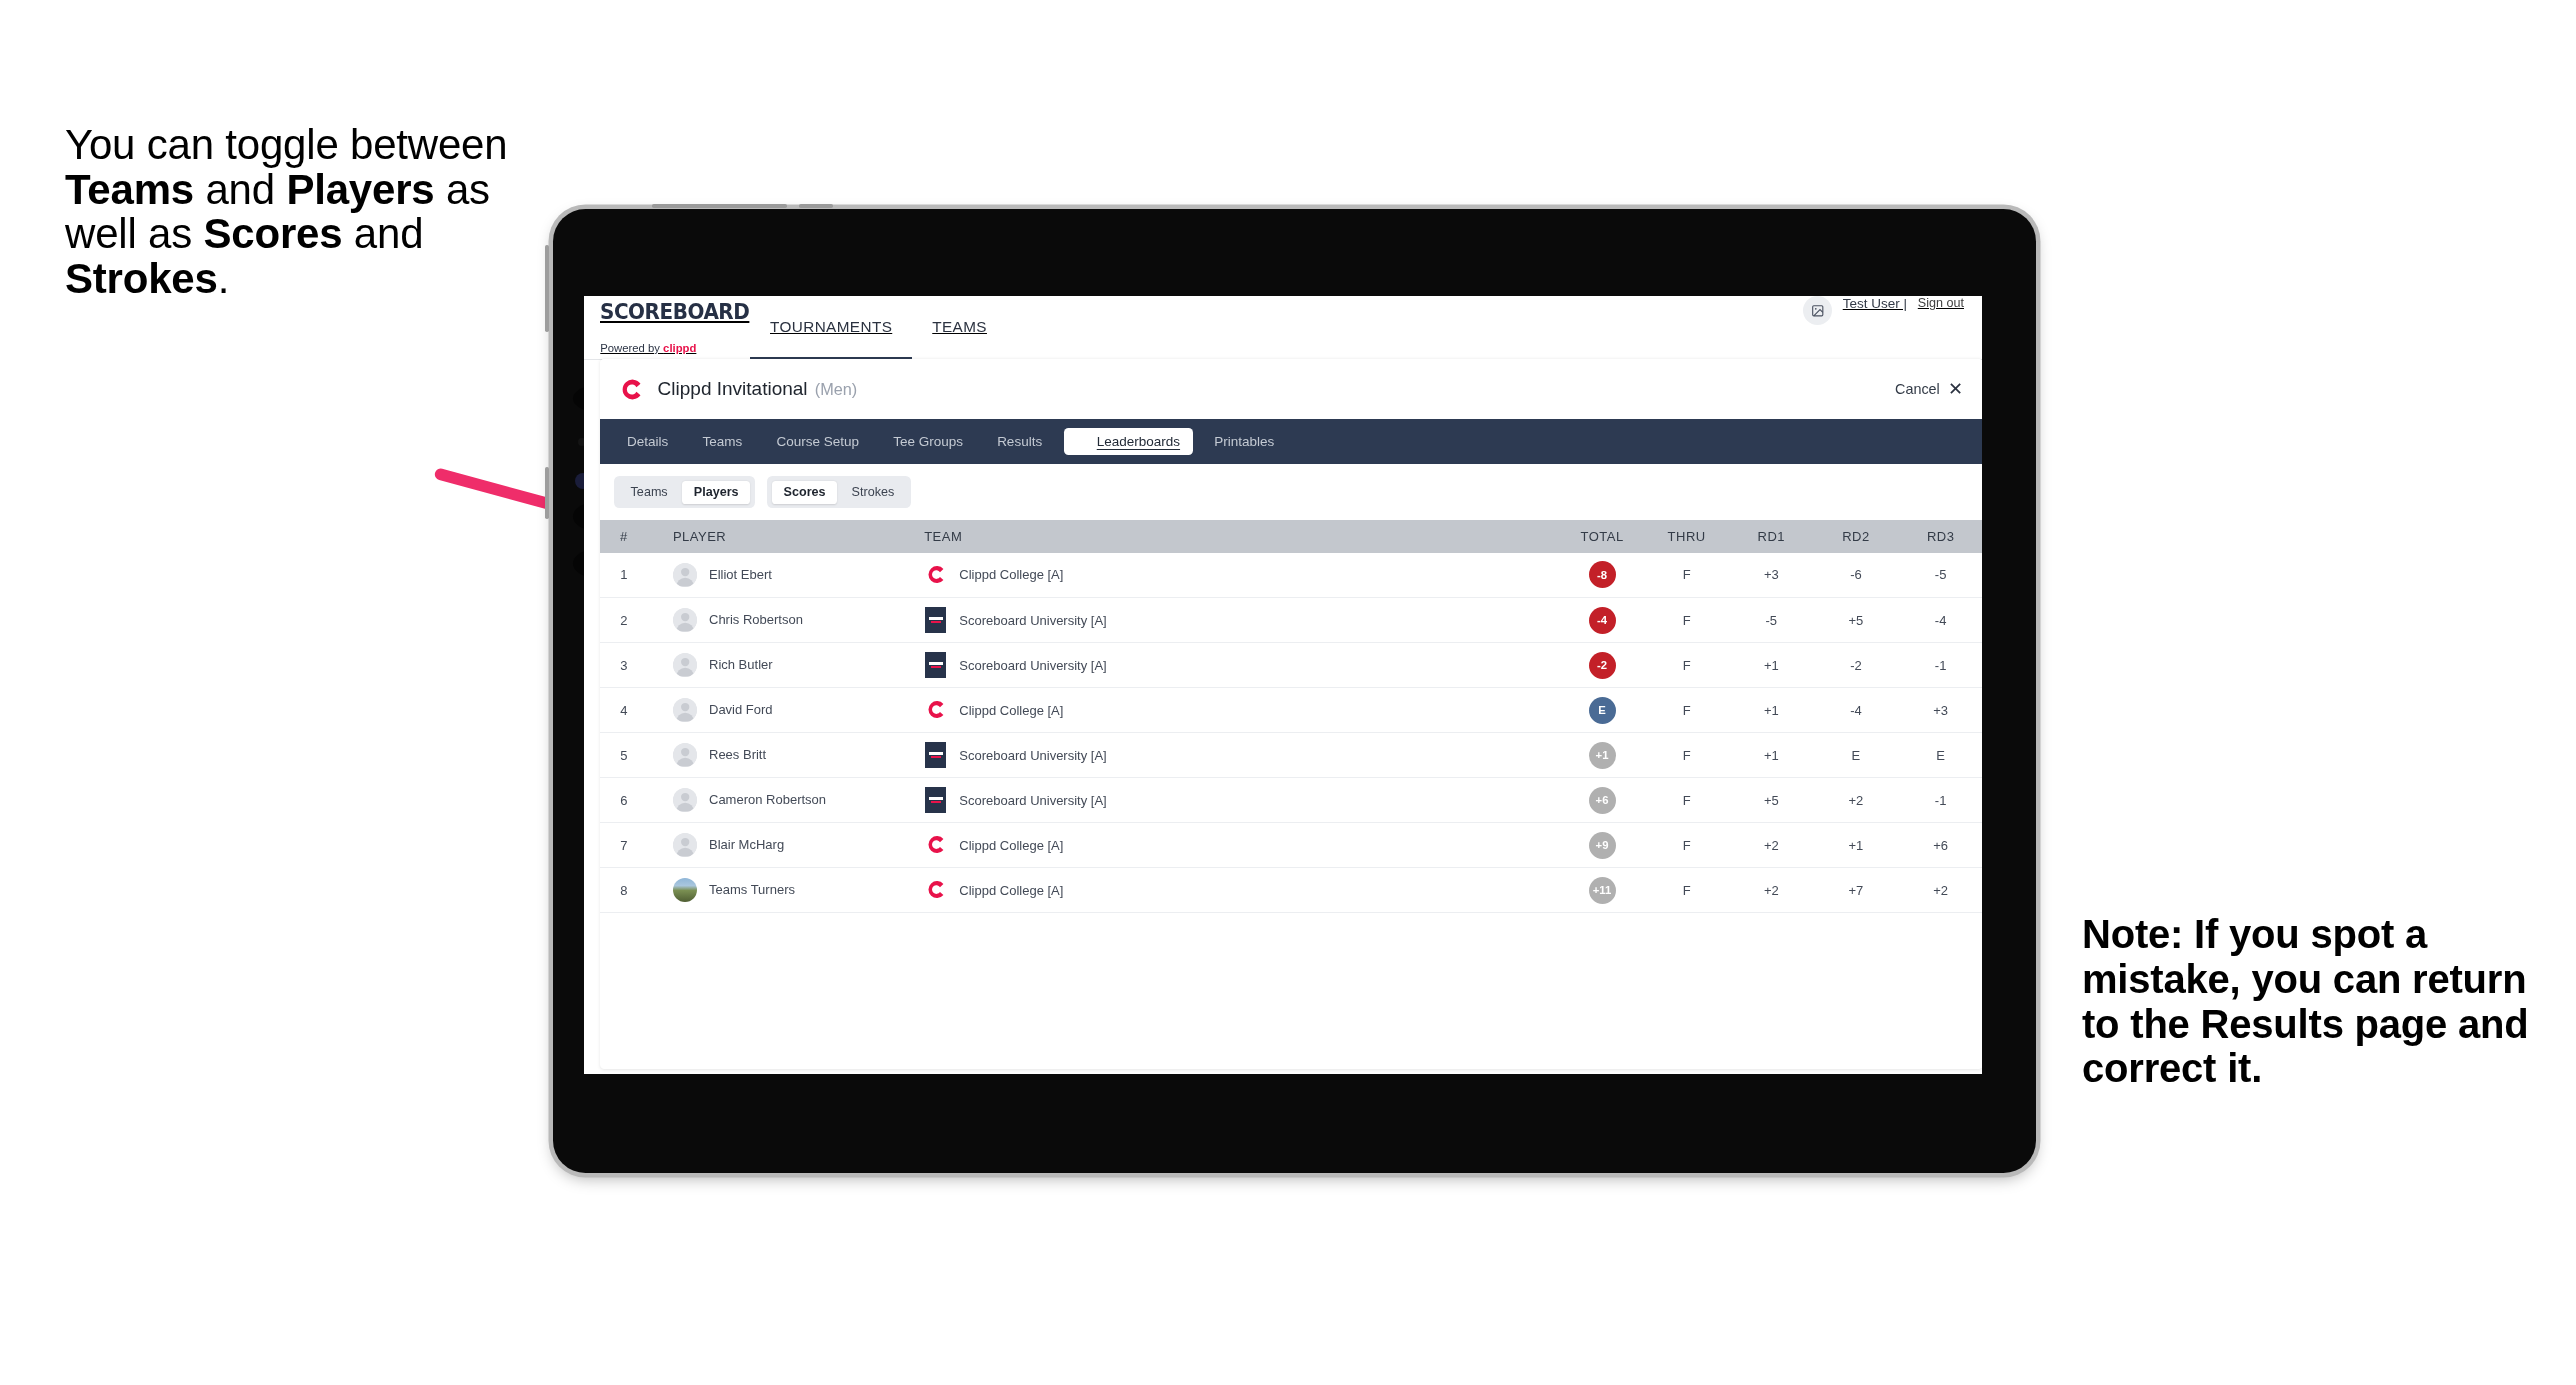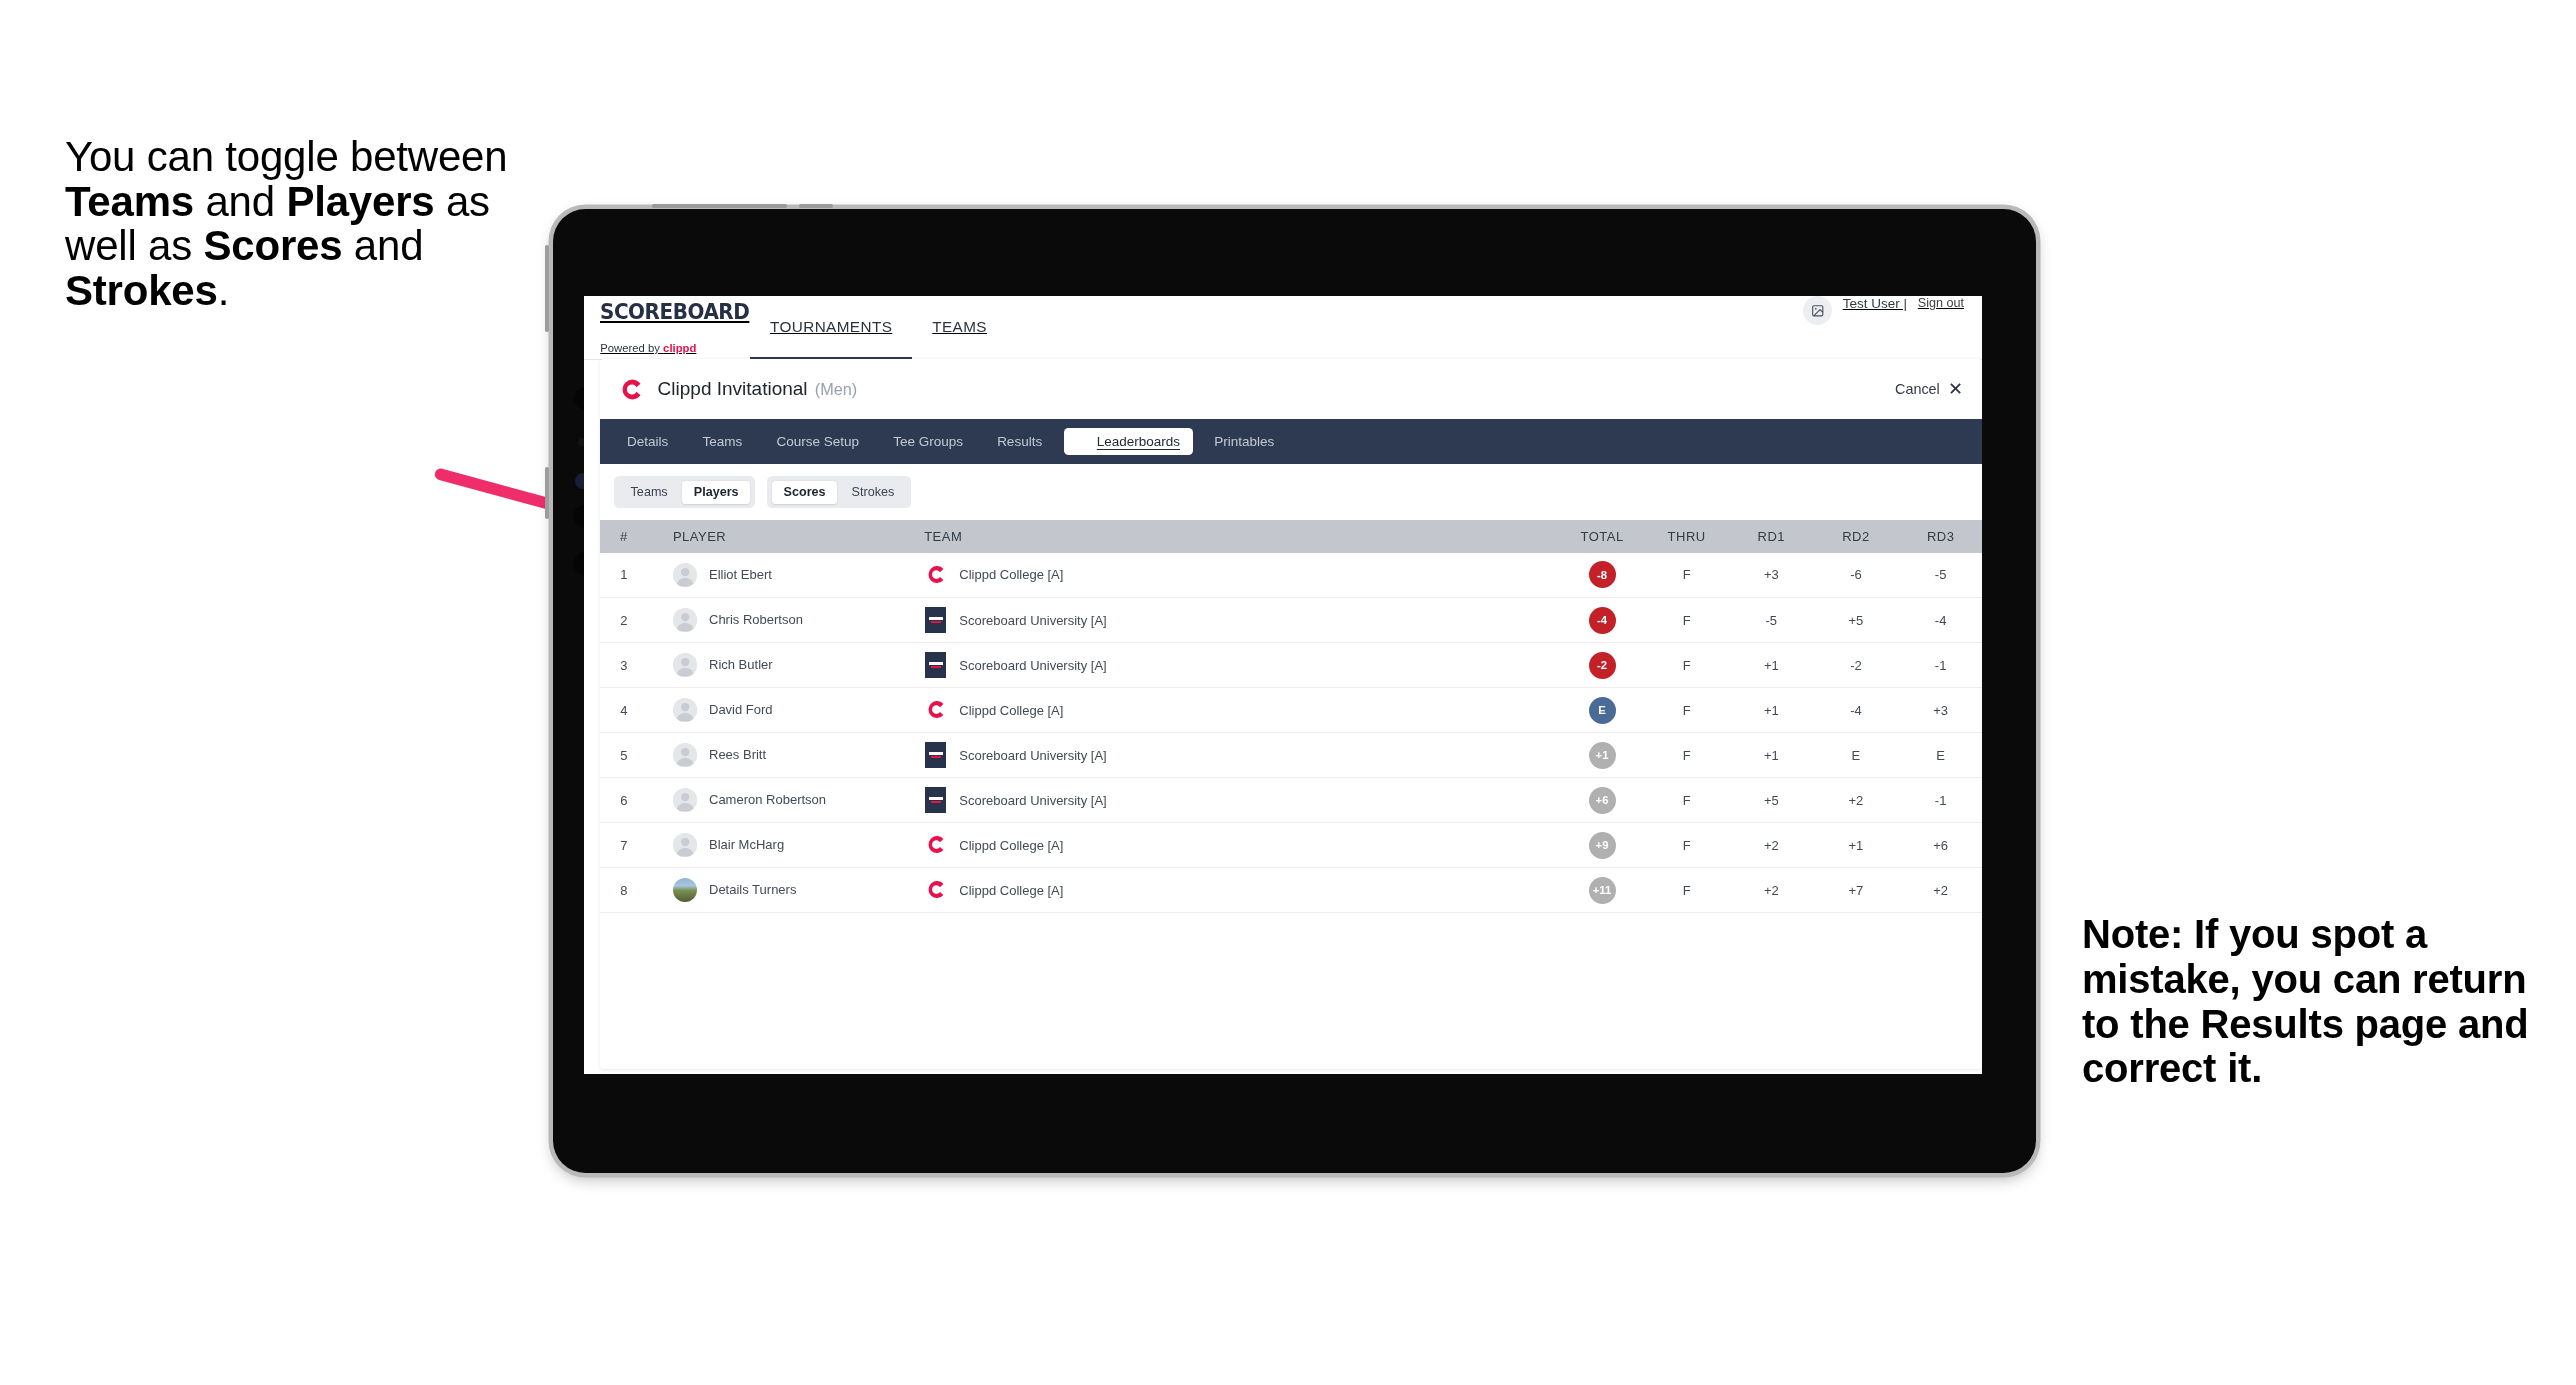--- a/index.html
+++ b/index.html
@@ -7,21 +7,21 @@
     width: 2576px; height: 1386px;
     background: #ffffff;
     font-family: "Liberation Sans", sans-serif;
     overflow: hidden;
   }
   #stage { position: relative; width: 2576px; height: 1386px; }
 
   
   .annot-left {
     position: absolute;
-    left: 65px; top: 135px; width: 470px;
+    left: 65px; top: 123px; width: 470px;
     font-size: 42px; line-height: 1.06;
     color: #000; font-weight: 400;
     letter-spacing: -0.2px;
   }
   .annot-left b { font-weight: 700; }
   .annot-right {
     position: absolute;
     left: 2082px; top: 912px; width: 488px;
     font-size: 40px; line-height: 1.12;
     color: #000; font-weight: 700;
@@ -539,21 +539,21 @@
                 <td class="col-thru">F</td>
                 <td class="col-rd">+2</td>
                 <td class="col-rd">+1</td>
                 <td class="col-rd">+6</td>
               </tr>
               <tr>
                 <td class="col-rank">8</td>
                 <td class="col-player">
                   <div class="player-cell">
                     <span class="pavatar photo"></span>
-                    <span>Details Turners</span>
+                    <span>Teams Turners</span>
                   </div>
                 </td>
                 <td class="col-team">
                   <div class="team-cell">
                     <span class="tlogo">
                       <svg viewBox="0 0 26 30">
                         <path d="M21.5 8.9A9.4 9.4 0 1 0 21.5 21.1 L17.7 17.6 A4.8 4.8 0 1 1 17.7 12.4 Z" fill="#e8124a"></path>
                       </svg>
                     </span>
                     <span>Clippd College [A]</span>

